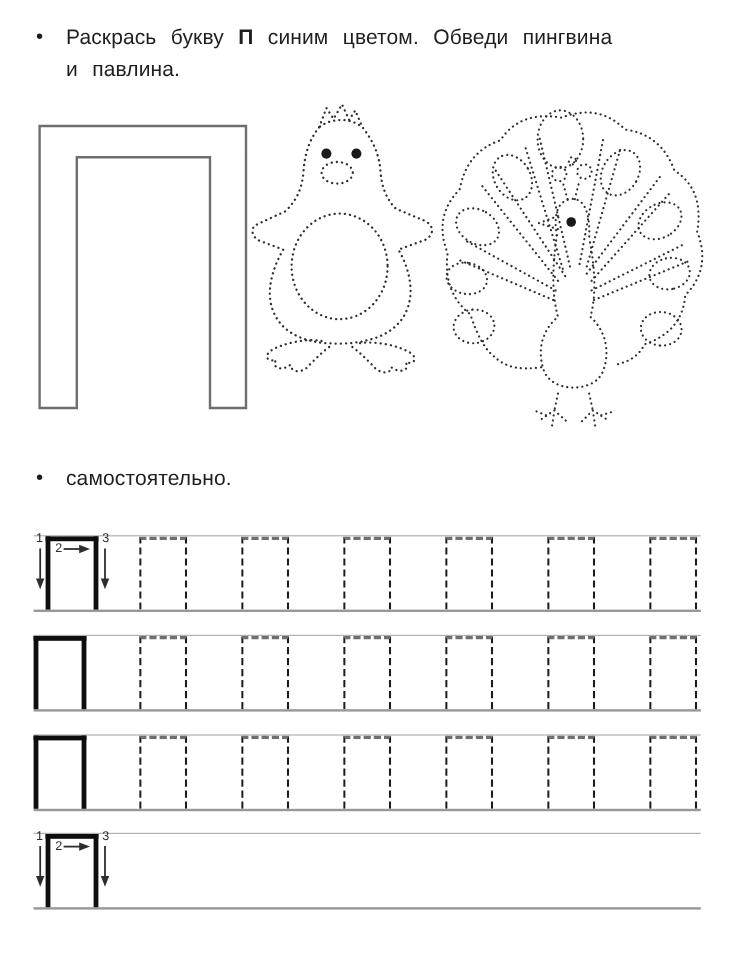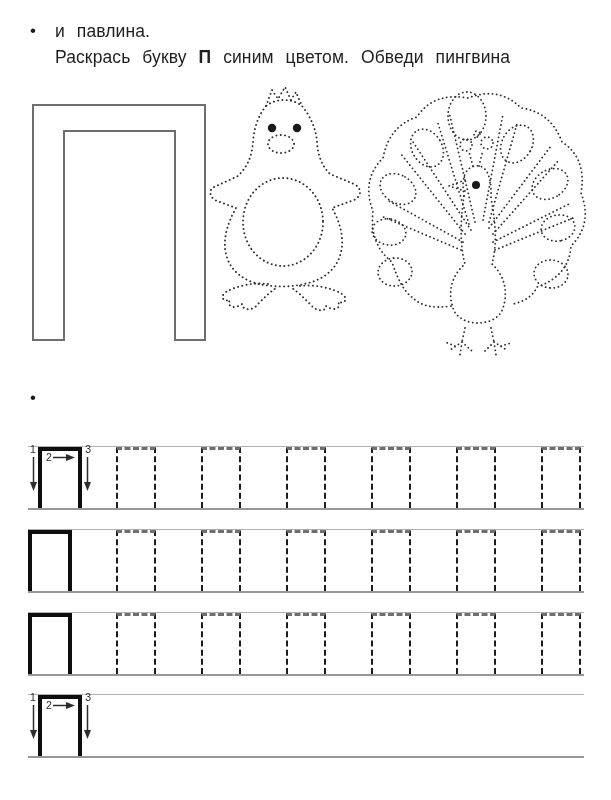--- a/index.html
+++ b/index.html
@@ -61,22 +61,22 @@
   .a3{right:-14px;top:6px;}
 </style>
 </head>
 <body>
 
 <div class="page">
 
   <div class="instr" style="top:18px">
     <span class="bullet">•</span>
     <div class="itext">
+      <div class="iline"><span>Раскрась букву </span><b>П</b><span> синим цветом. Обведи пингвина</span></div>
       <div class="iline">и павлина.</div>
-      <div class="iline"><span>Раскрась букву </span><b>П</b><span> синим цветом. Обведи пингвина</span></div>
     </div>
   </div>
 
   <svg class="art" style="left:30px;top:103px" width="178" height="240" viewBox="0 0 178 240">
     <path d="M3,2 L175,2 L175,237 L145,237 L145,28 L34,28 L34,237 L3,237 Z" fill="none" stroke="#6e6e6e" stroke-width="2"></path>
   </svg>
 
   <svg class="art" style="left:206px;top:84px" width="160" height="230" viewBox="0 0 160 230" fill="none" stroke="#2f2f2f" stroke-width="1.9" stroke-linecap="round">
     <g stroke-dasharray="0.1 4.2">
 
@@ -133,20 +133,21 @@
       <path d="M97,258 L85,266 M97,258 L95,271 M97,258 L107,267 M90,262 L80,258"></path>
       <path d="M129,258 L119,268 M129,258 L131,271 M129,258 L140,265 M136,262 L146,259"></path>
     </g>
 
     <circle cx="111" cy="101" r="4" fill="#191919" stroke="none"></circle>
   </svg>
 
   <div class="instr" style="top:385px">
     <span class="bullet">•</span>
     <div class="itext">
+      <div class="iline">самостоятельно.</div>
     </div>
   </div>
 
   <div>
       <div class="prow" style="top: 446px;">
         <div class="bold-p" style="left: 10px;">
           <div class="guides">
             <span class="sn n1">1</span>
             <svg class="ar a1" width="9" height="34" viewBox="0 0 9 34">
               <line x1="4.5" y1="0" x2="4.5" y2="26" stroke="#2d2d2d" stroke-width="1.5"></line>

